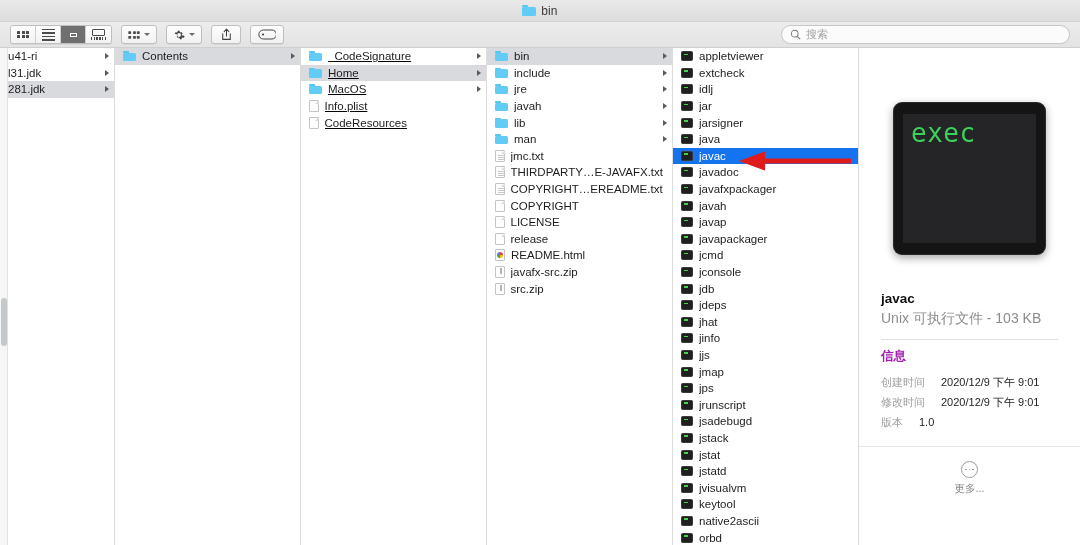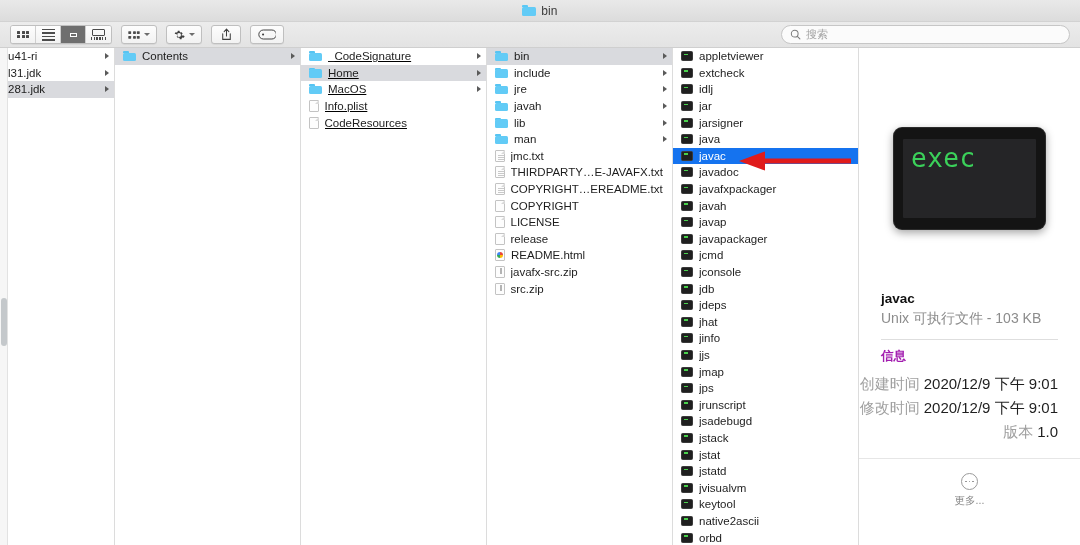--- a/index.html
+++ b/index.html
@@ -313,21 +313,21 @@
   .pv-icon-wrap {
     margin-top: 64px;
     width: 153px;
     height: 133px;
     display: flex;
     align-items: center;
     justify-content: center;
   }
   .pv-exec {
     width: 153px;
-    height: 103px;
+    height: 153px;
     background: #141414;
     border-radius: 9px;
     box-shadow: 0 3px 8px rgba(0,0,0,0.35), 0 0 0 1px rgba(255,255,255,0.10) inset;
     padding: 12px 10px;
   }
   .pv-exec-screen {
     width: 100%;
     height: 100%;
     background: #252527;
     border-radius: 1px;
@@ -362,25 +362,25 @@
     margin: 11px 0 8px 0;
   }
   .pv-section-title {
     font-size: 12.5px;
     font-weight: bold;
     color: #a21caf;
     margin-bottom: 7px;
   }
   .pv-row {
     display: flex;
-    justify-content: flex-end;
+    justify-content: flex-start;
     align-items: baseline;
-    font-size: 15px;
+    font-size: 11px;
     padding: 2.5px 0;
-    gap: 4px;
+    gap: 16px;
   }
   .pv-key { color: #a0a0a0; white-space: nowrap; }
   .pv-val { color: #1f1f1f; white-space: nowrap; }
 
   .pv-more-sep {
     width: 100%;
     height: 1px;
     background: #e6e6e6;
     margin-top: 14px;
   }

